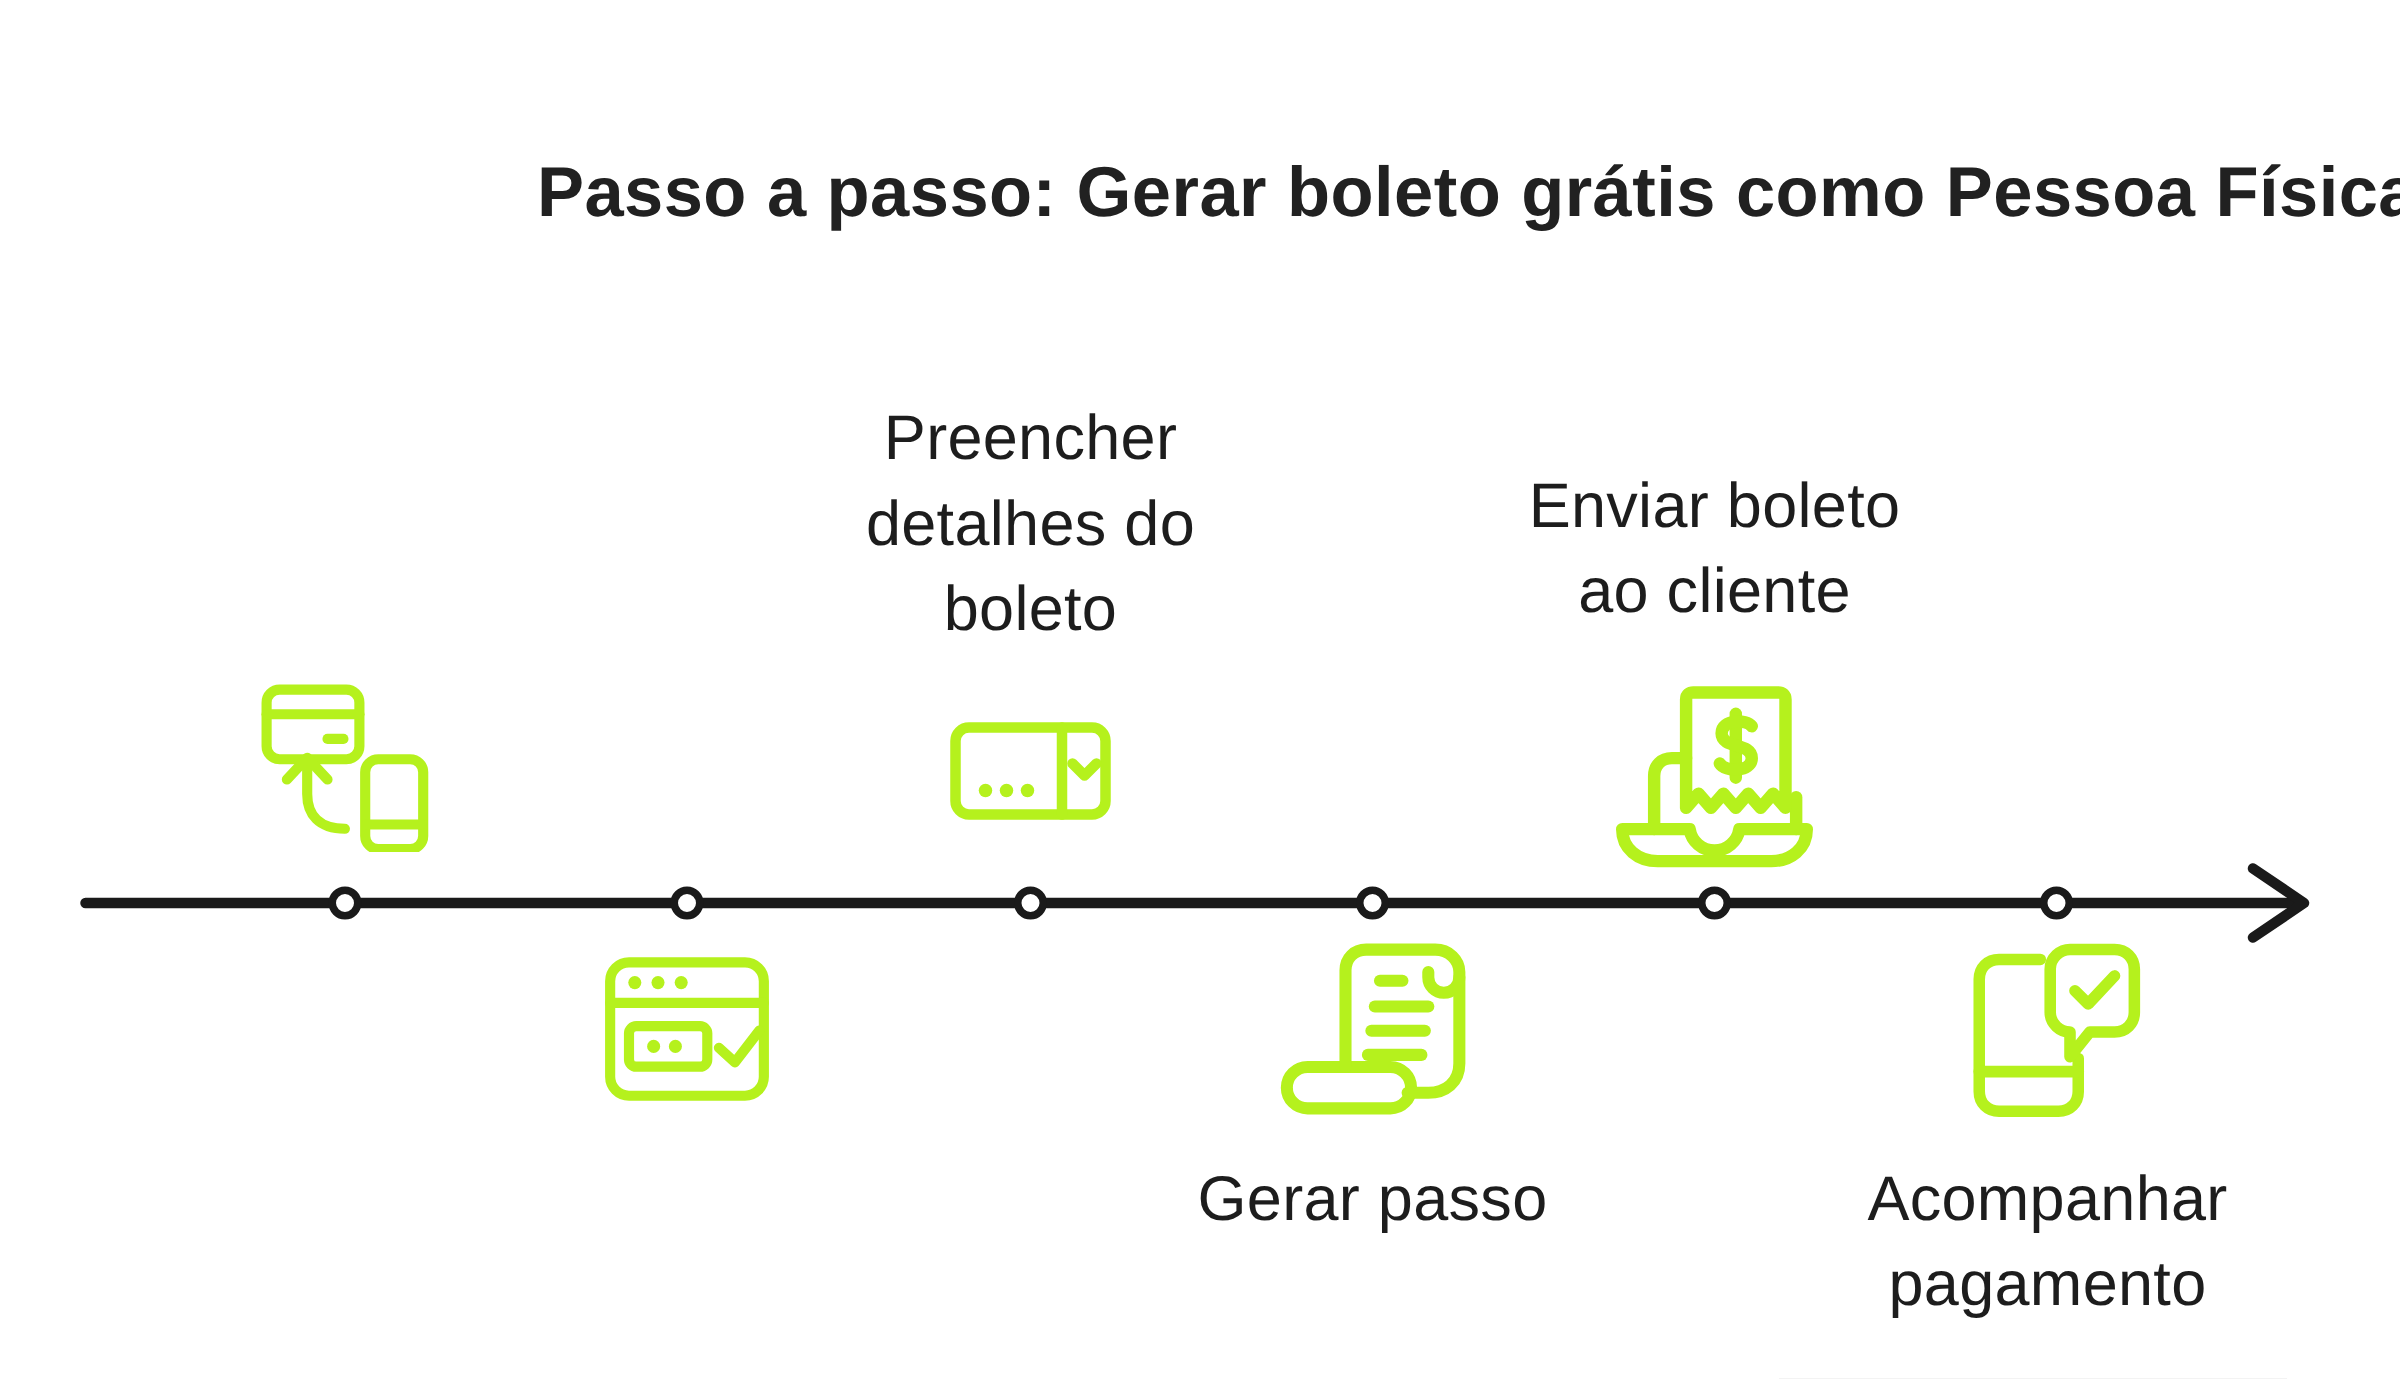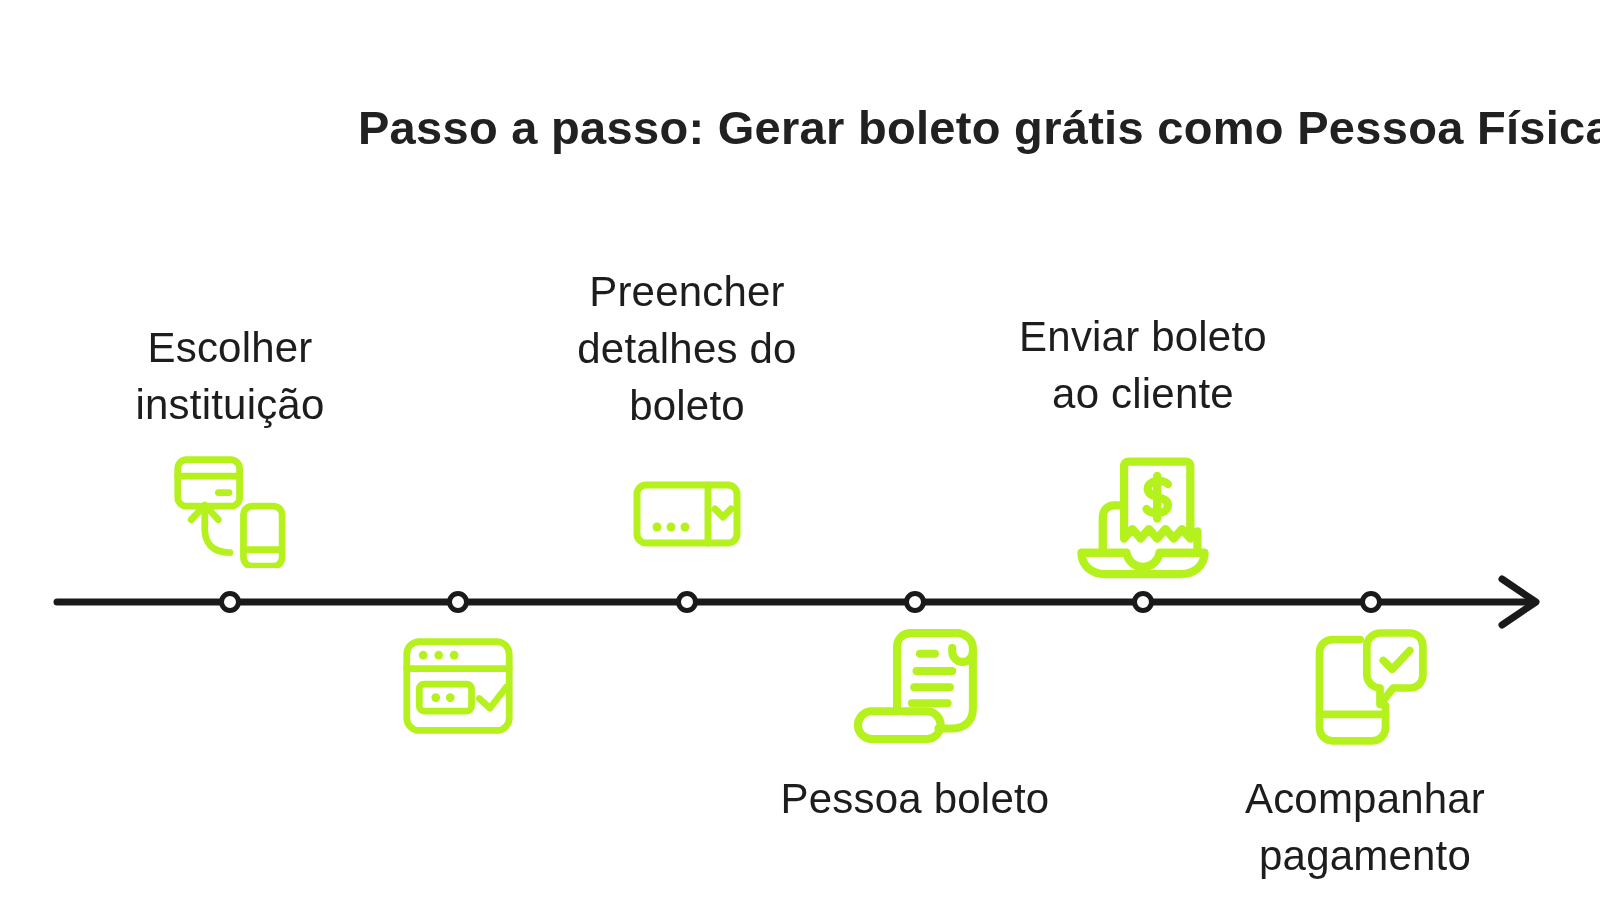--- a/index.html
+++ b/index.html
@@ -55,22 +55,20 @@
     <polyline points="1502,579 1536,602 1502,625"></polyline>
   </svg>
 
   <div class="node" style="left:219px;top:591px;"></div>
   <div class="node" style="left:447px;top:591px;"></div>
   <div class="node" style="left:676px;top:591px;"></div>
   <div class="node" style="left:904px;top:591px;"></div>
   <div class="node" style="left:1132px;top:591px;"></div>
   <div class="node" style="left:1360px;top:591px;"></div>
 
-  <div class="step-label" style="left:80px;top:319px;">Escolher
-instituição</div>
   <div class="icon" style="left:170px;top:452px;">
     <svg width="116" height="116" viewBox="0 0 120 120">
       <rect class="st" x="8" y="8" width="64" height="48" rx="9"></rect>
       <path class="st" d="M 8 25 H 72"></path>
       <path class="st" d="M 50 42 H 61"></path>
       <rect class="st" x="76" y="56" width="40" height="62" rx="9"></rect>
       <path class="st" d="M 77 101 H 115"></path>
       <path class="st" d="M 62 104 C 44 104 36 94 36 80 V 60"></path>
       <path class="st" d="M 22 70 L 36 55 L 50 70"></path>
     </svg>
@@ -108,21 +106,21 @@
     <svg width="138" height="138" viewBox="0 0 120 120">
       <rect class="st" x="6" y="82" width="72" height="24" rx="12"></rect>
       <path class="st" d="M 40 82 V 26 C 40 19 45 14 52 14 H 92 C 100 14 106 20 106 27 V 30 C 106 35 102 39 97 39 C 92 39 88 35 88 30 V 27"></path>
       <path class="st" d="M 106 30 V 80 C 106 91 98 97 88 97 H 76"></path>
       <path class="st" d="M 60 32 H 73"></path>
       <path class="st" d="M 57 47 H 88"></path>
       <path class="st" d="M 55 61 H 86"></path>
       <path class="st" d="M 53 75 H 84"></path>
     </svg>
   </div>
-  <div class="step-label" style="left:765px;top:770px;">Pessoa boleto</div>
+  <div class="step-label" style="left:765px;top:770px;">Gerar passo</div>
 
   <div class="step-label" style="left:993px;top:308px;">Enviar boleto
 ao cliente</div>
   <div class="icon" style="left:1072px;top:451px;">
     <svg width="142" height="142" viewBox="0 0 120 120">
       <path class="st" d="M 44 46 H 36 C 30 46 26 50 26 56 V 86"></path>
       <path class="st" d="M 106 68 V 86"></path>
       <path class="st" d="M 8 86 H 46 C 47 93 53 98 60 98 C 67 98 73 93 74 86 H 112 C 112 97 103 104 92 104 H 28 C 17 104 8 97 8 86 Z"></path>
       <path class="st" d="M 44 74 V 13 C 44 10 46 9 48 9 H 96 C 98 9 100 10 100 13 V 74 L 93 66 L 86 74 L 79 66 L 72 74 L 65 66 L 58 74 L 51 66 L 44 74"></path>
       <path class="st" d="M 72 21 V 57"></path>

